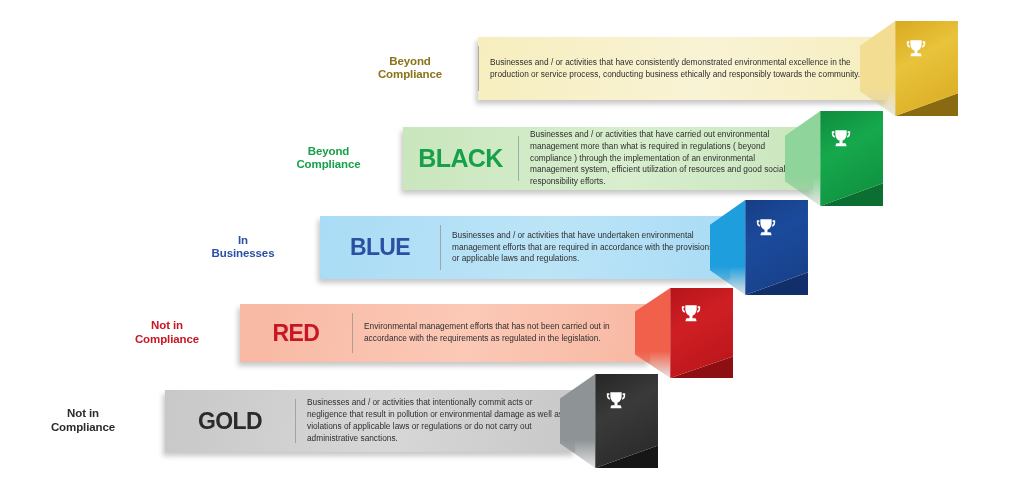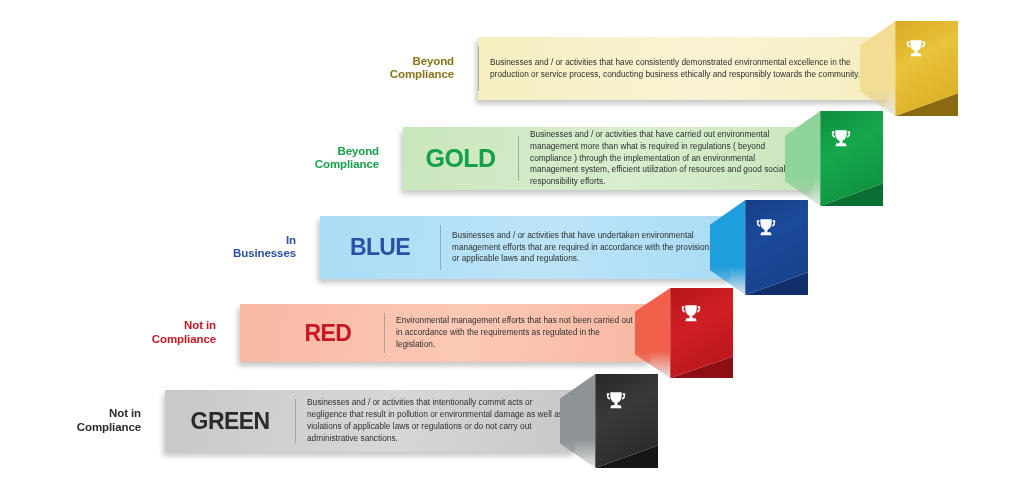--- a/index.html
+++ b/index.html
@@ -12,24 +12,24 @@
   }
   #stage{position:relative;width:1024px;height:482px;}
 
   
   .tier{position:absolute;height:0;}
 
   
   .tier-label{
     position:absolute;
     right:100%;
-    margin-right:24px;
+    margin-right:12px;
     top:50%;
     transform:translateY(-50%);
-    text-align:right;
+    text-align:center;
     font-size:11.5px;
     font-weight:bold;
     line-height:1.18;
     letter-spacing:-0.1px;
     white-space:pre-line;
   }
 
   
   .bar{
     position:absolute;
@@ -113,21 +113,21 @@
             <path d="M4.0 2.6H1.0v2.6c0 2.9 1.6 4.9 3.9 5.1l-.4-2.3c-1.0-.3-1.6-1.3-1.6-2.7V4.5h1.1V2.6z"></path>
             <path d="M20.0 2.6h3.0v2.6c0 2.9-1.6 4.9-3.9 5.1l.4-2.3c1.0-.3 1.6-1.3 1.6-2.7V4.5h-1.1V2.6z"></path>
           </svg>
         </div>
       </div>
     </div>
     <div class="tier" style="left: 403px; top: 127px; width: 410px; height: 63px;">
       <div class="tier-label" style="color: rgb(23, 160, 74); width: 125px;">Beyond
 Compliance</div>
       <div class="bar" style="width: 410px; background: linear-gradient(100deg, rgb(201, 230, 189) 0%, rgb(216, 238, 206) 55%, rgb(201, 230, 189) 100%);">
-        <div class="rating-name" style="color: rgb(23, 160, 74); font-size: 25px; width: 115px;">GOLD</div>
+        <div class="rating-name" style="color: rgb(23, 160, 74); font-size: 25px; width: 115px;">BLACK</div>
         <div class="divider"></div>
         <div class="desc">Businesses and / or activities that have carried out environmental management more than what is required in regulations ( beyond compliance ) through the implementation of an environmental management system, efficient utilization of resources and good social responsibility efforts.</div>
       </div>
       <div class="cube" style="left: 382px; width: 98px; top: -16px; height: 95px;">
         <div class="face-left" style="background: linear-gradient(rgb(143, 212, 154) 0%, rgb(143, 212, 154) 70%, rgba(0, 0, 0, 0.1) 100%);"></div>
         <div class="face-bottom" style="background: rgb(10, 111, 48);"></div>
         <div class="face-front" style="background: linear-gradient(150deg, rgb(14, 140, 61) 0%, rgb(22, 168, 76) 38%, rgb(14, 140, 61) 100%);"></div>
         <div class="trophy">
           <svg viewBox="0 0 24 26" xmlns="http://www.w3.org/2000/svg">
             <path d="M5.2 1.4h13.6v4.1c0 4.3-2.2 7.6-5 8.3v3.0h2.6c1.0 0 1.6 .6 1.8 1.6l.5 2.2H5.3l.5-2.2c.2-1.0 .8-1.6 1.8-1.6h2.6v-3.0c-2.8-.7-5-4.0-5-8.3V1.4z"></path>
@@ -155,42 +155,42 @@
             <path d="M4.0 2.6H1.0v2.6c0 2.9 1.6 4.9 3.9 5.1l-.4-2.3c-1.0-.3-1.6-1.3-1.6-2.7V4.5h1.1V2.6z"></path>
             <path d="M20.0 2.6h3.0v2.6c0 2.9-1.6 4.9-3.9 5.1l.4-2.3c1.0-.3 1.6-1.3 1.6-2.7V4.5h-1.1V2.6z"></path>
           </svg>
         </div>
       </div>
     </div>
     <div class="tier" style="left: 240px; top: 304px; width: 410px; height: 58px;">
       <div class="tier-label" style="color: rgb(200, 23, 36); width: 122px;">Not in
 Compliance</div>
       <div class="bar" style="width: 410px; background: linear-gradient(100deg, rgb(248, 184, 163) 0%, rgb(251, 201, 182) 55%, rgb(248, 184, 163) 100%);">
-        <div class="rating-name" style="color: rgb(200, 23, 36); font-size: 23px; width: 112px; margin-left: 32px;">RED</div>
+        <div class="rating-name" style="color: rgb(200, 23, 36); font-size: 23px; width: 112px;">RED</div>
         <div class="divider"></div>
         <div class="desc">Environmental management efforts that has not been carried out in accordance with the requirements as regulated in the legislation.</div>
       </div>
       <div class="cube" style="left: 395px; width: 98px; top: -16px; height: 90px;">
         <div class="face-left" style="background: linear-gradient(rgb(240, 96, 74) 0%, rgb(240, 96, 74) 70%, rgba(0, 0, 0, 0.1) 100%);"></div>
         <div class="face-bottom" style="background: rgb(142, 15, 19);"></div>
         <div class="face-front" style="background: linear-gradient(150deg, rgb(181, 20, 25) 0%, rgb(207, 31, 36) 38%, rgb(181, 20, 25) 100%);"></div>
         <div class="trophy">
           <svg viewBox="0 0 24 26" xmlns="http://www.w3.org/2000/svg">
             <path d="M5.2 1.4h13.6v4.1c0 4.3-2.2 7.6-5 8.3v3.0h2.6c1.0 0 1.6 .6 1.8 1.6l.5 2.2H5.3l.5-2.2c.2-1.0 .8-1.6 1.8-1.6h2.6v-3.0c-2.8-.7-5-4.0-5-8.3V1.4z"></path>
             <path d="M4.0 2.6H1.0v2.6c0 2.9 1.6 4.9 3.9 5.1l-.4-2.3c-1.0-.3-1.6-1.3-1.6-2.7V4.5h1.1V2.6z"></path>
             <path d="M20.0 2.6h3.0v2.6c0 2.9-1.6 4.9-3.9 5.1l.4-2.3c1.0-.3 1.6-1.3 1.6-2.7V4.5h-1.1V2.6z"></path>
           </svg>
         </div>
       </div>
     </div>
     <div class="tier" style="left: 165px; top: 390px; width: 410px; height: 62px;">
       <div class="tier-label" style="color: rgb(43, 43, 43); width: 140px;">Not in
 Compliance</div>
       <div class="bar" style="width: 410px; background: linear-gradient(100deg, rgb(200, 200, 200) 0%, rgb(215, 215, 215) 55%, rgb(200, 200, 200) 100%);">
-        <div class="rating-name" style="color: rgb(43, 43, 43); font-size: 23px; width: 130px;">GREEN</div>
+        <div class="rating-name" style="color: rgb(43, 43, 43); font-size: 23px; width: 130px;">GOLD</div>
         <div class="divider"></div>
         <div class="desc">Businesses and / or activities that intentionally commit acts or negligence that result in pollution or environmental damage as well as violations of applicable laws or regulations or do not carry out administrative sanctions.</div>
       </div>
       <div class="cube" style="left: 395px; width: 98px; top: -16px; height: 94px;">
         <div class="face-left" style="background: linear-gradient(rgb(142, 148, 150) 0%, rgb(142, 148, 150) 70%, rgba(0, 0, 0, 0.1) 100%);"></div>
         <div class="face-bottom" style="background: rgb(22, 22, 22);"></div>
         <div class="face-front" style="background: linear-gradient(150deg, rgb(38, 38, 38) 0%, rgb(58, 58, 58) 38%, rgb(38, 38, 38) 100%);"></div>
         <div class="trophy">
           <svg viewBox="0 0 24 26" xmlns="http://www.w3.org/2000/svg">
             <path d="M5.2 1.4h13.6v4.1c0 4.3-2.2 7.6-5 8.3v3.0h2.6c1.0 0 1.6 .6 1.8 1.6l.5 2.2H5.3l.5-2.2c.2-1.0 .8-1.6 1.8-1.6h2.6v-3.0c-2.8-.7-5-4.0-5-8.3V1.4z"></path>

